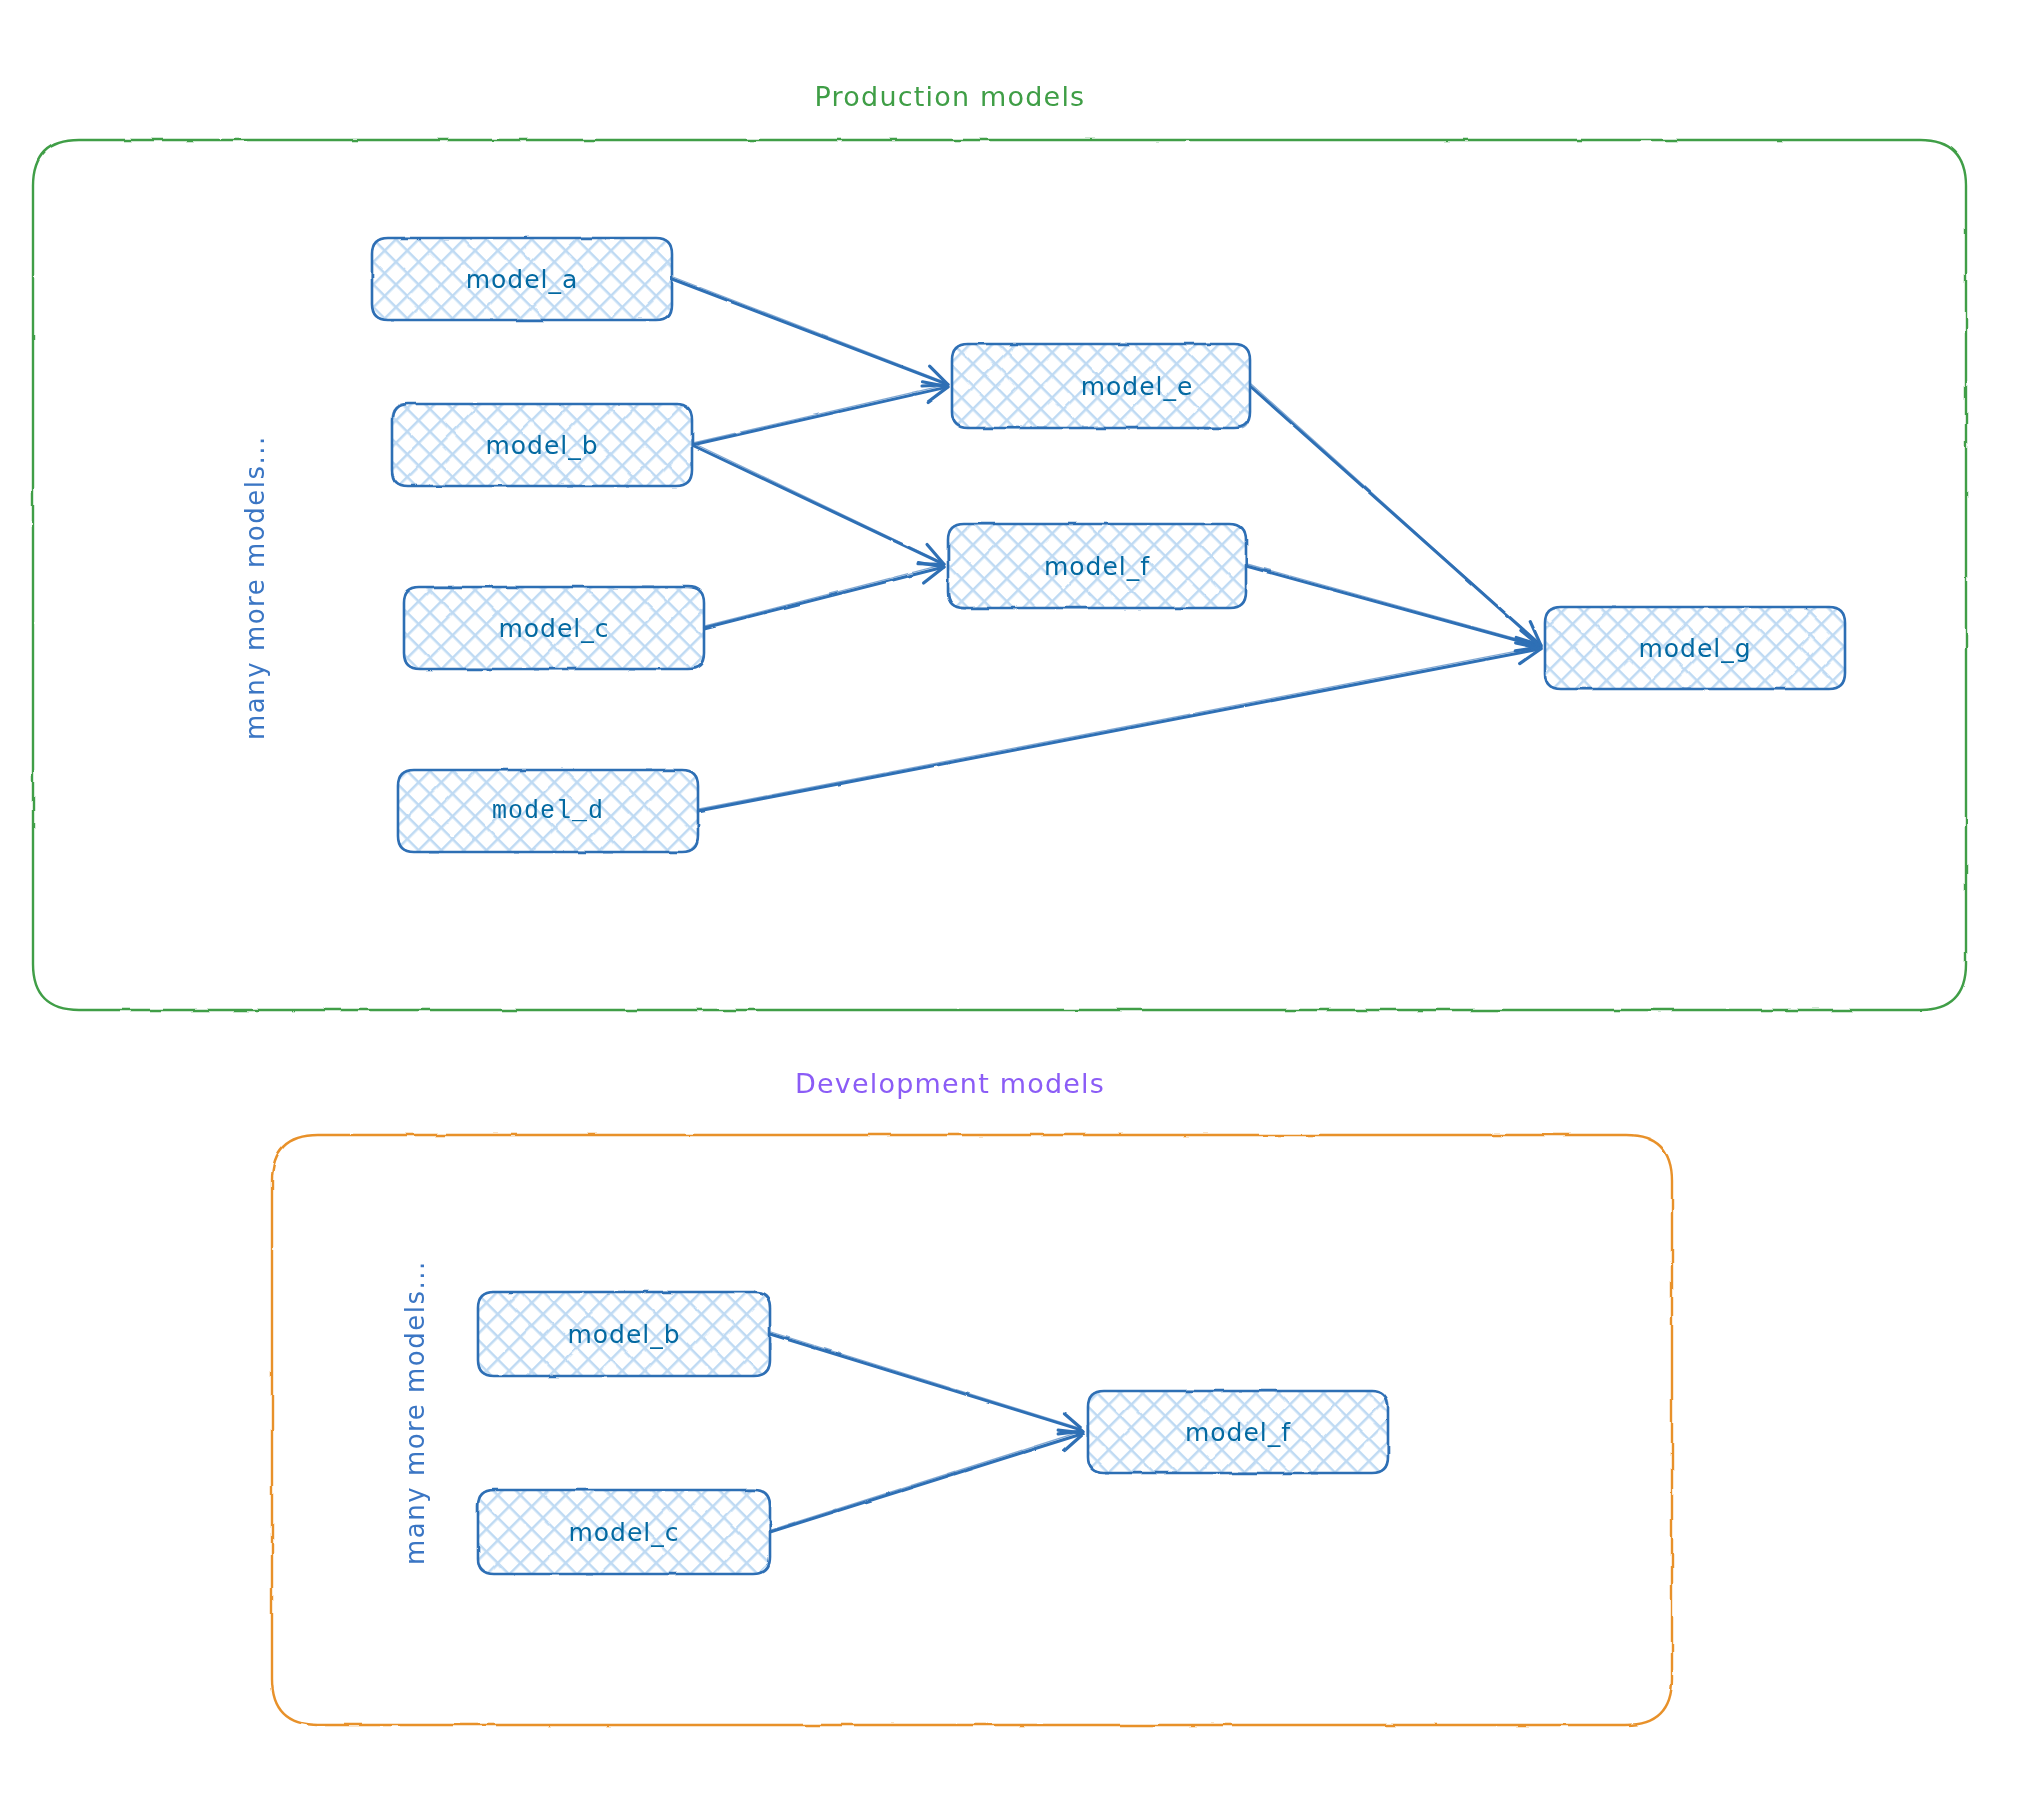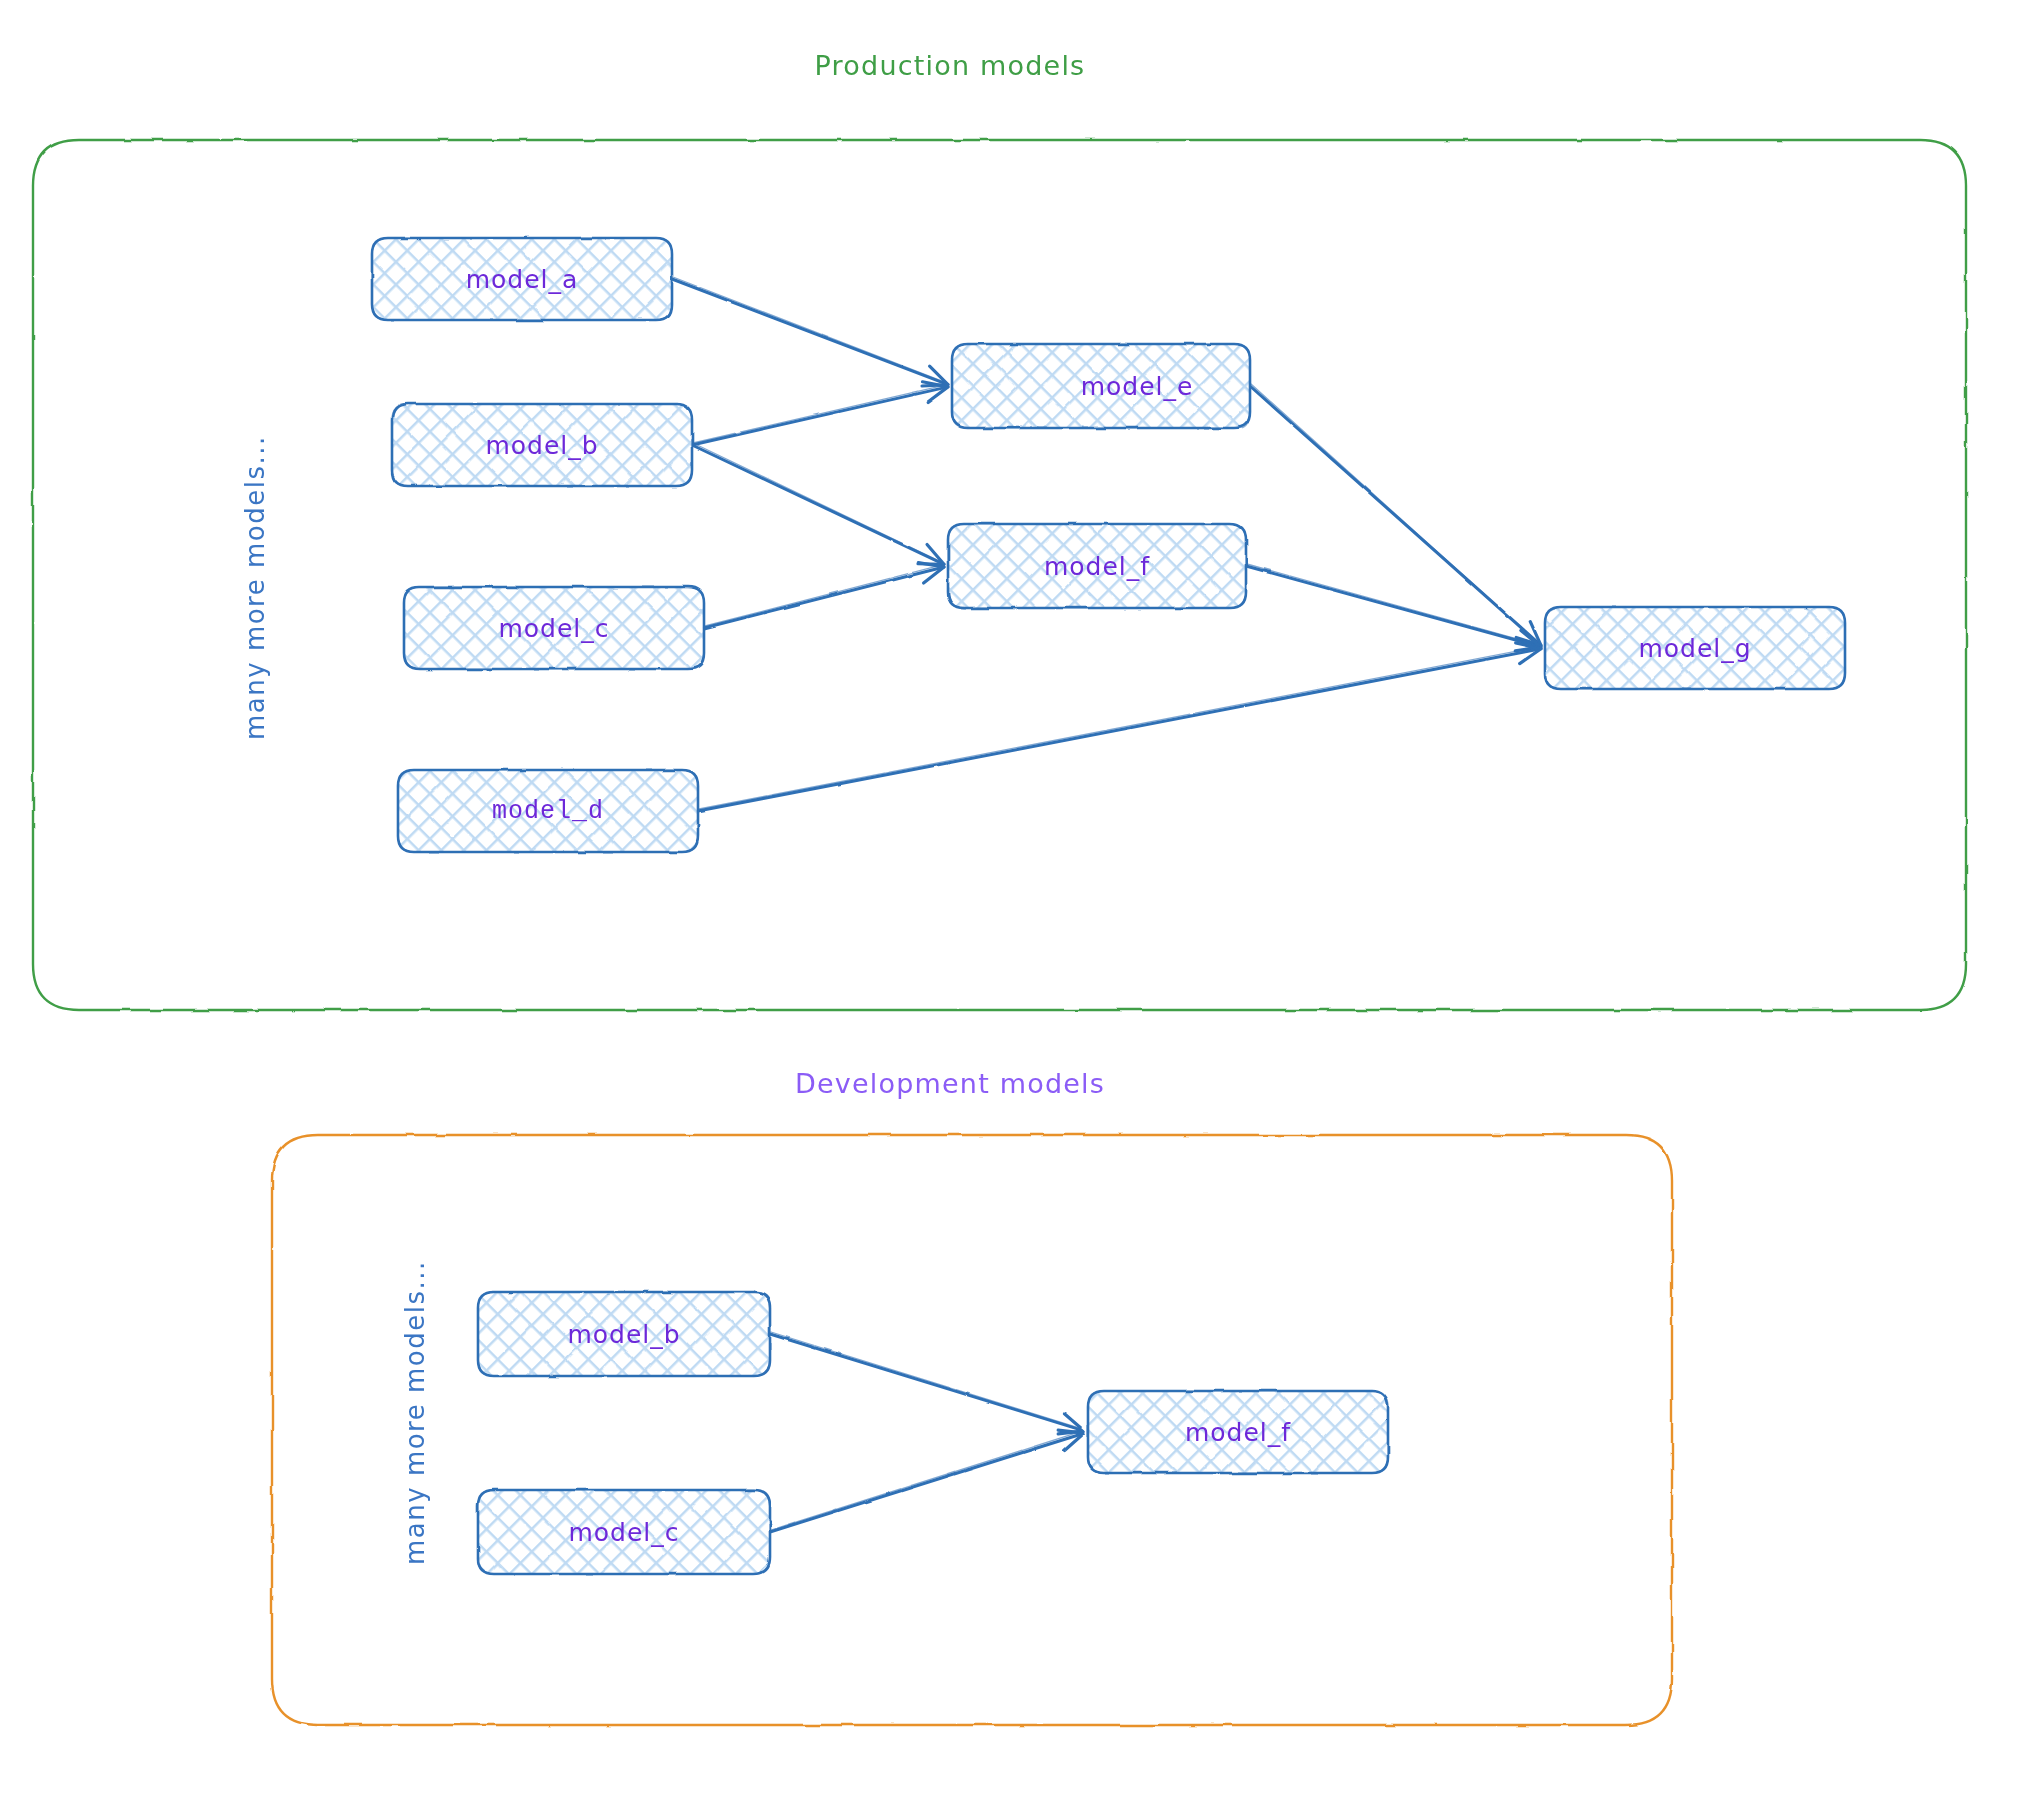--- a/index.html
+++ b/index.html
@@ -11,28 +11,28 @@
   svg.layer{position:absolute;left:0;top:0;width:2024px;height:1818px;}
 
   .group-title{
     position:absolute;
     font-family:"DejaVu Sans", sans-serif;
     font-size:27px;
     letter-spacing:1.2px;
     white-space:nowrap;
     transform:translateX(-50%);
   }
-  .group-title.production{color:#3f9e46;}
+  .group-title.production{color:#3f9e46;margin-top:31px;}
   .group-title.development{color:#8b5cf6;}
 
   .node-label{
     position:absolute;
     font-family:"DejaVu Sans", sans-serif;
     font-size:25px;
-    color:#6d28d9;
+    color:#0369a1;
     letter-spacing:1px;
     white-space:nowrap;
     transform:translate(-50%,-50%);
     pointer-events:none;
   }
   .side-label{
     position:absolute;
     font-family:"DejaVu Sans", sans-serif;
     font-size:26px;
     color:#3b76c4;

